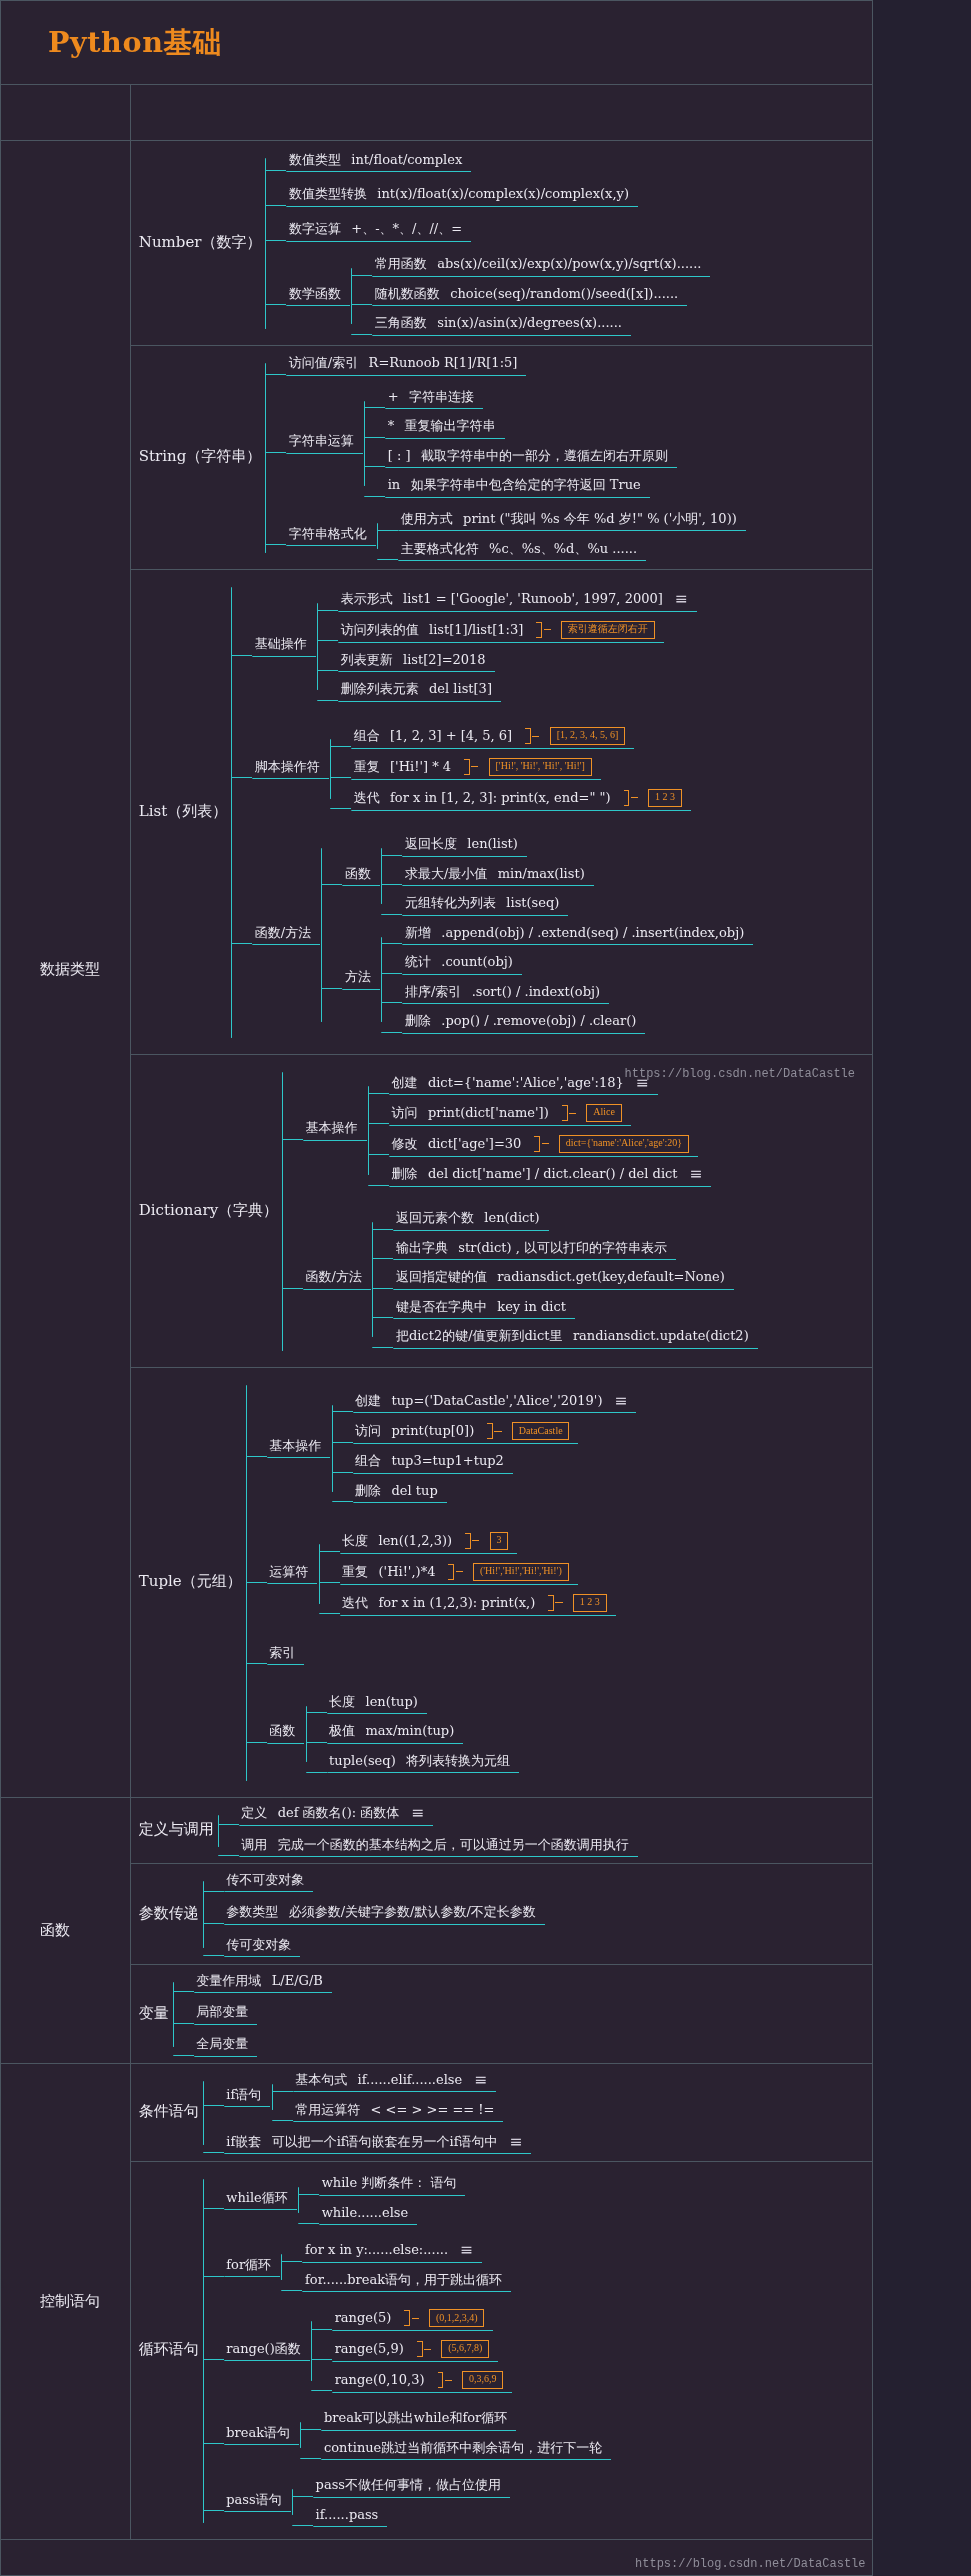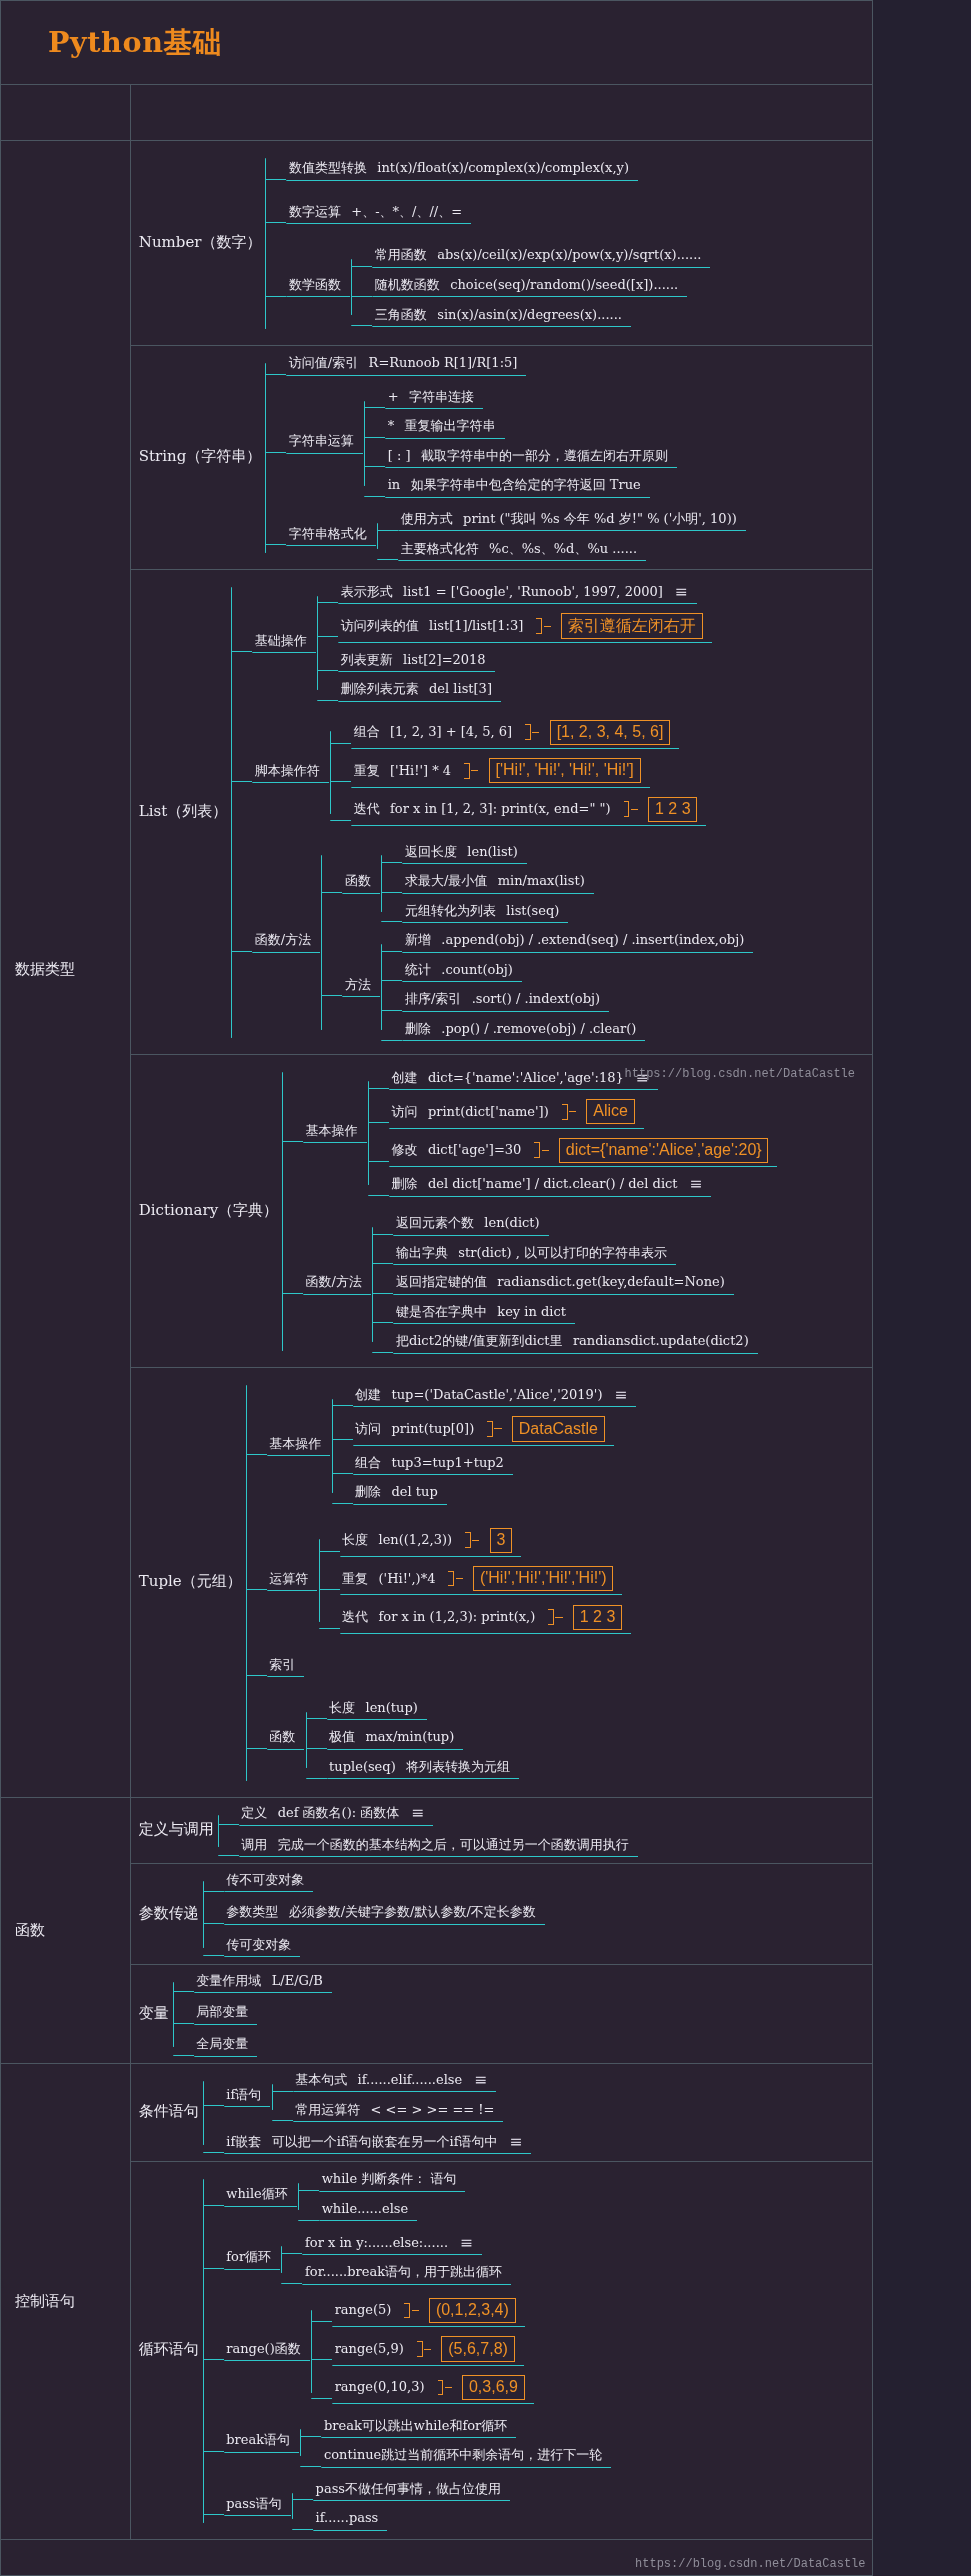--- a/index.html
+++ b/index.html
@@ -54,21 +54,21 @@
     display:flex;
     border-bottom:1.9px solid var(--line);
     flex:0 0 auto;
   }
   .cat-row:last-of-type{border-bottom:none;flex:1 0 auto;}
   .cat-cell{
     width:130px;
     border-right:1.9px solid var(--line);
     display:flex;
     align-items:center;
-    padding-left:14px;
+    padding-left:39px;
     flex:0 0 auto;
   }
   .cat-cell span{
     font-size:15px;
     color:var(--text);
     white-space:nowrap;
   }
   .content{
     flex:1;
     display:flex;
@@ -161,22 +161,22 @@
   .odash{
     display:inline-block;
     width:7.1px;
     border-top:1.3px solid var(--orange);
     margin-left:-9px;
   }
   .obox{
     border:1.3px solid var(--orange);
     color:var(--orange);
     padding:1.3px 5.8px 1.9px 5.8px;
-    font-size:16px;
-    font-family:Liberation Sans, sans-serif;
+    font-size:10px;
+    font-family:Liberation Serif, serif;
     background:transparent;
   }
   
   .wm{
     position:absolute;
     font-size:12px;
     color:var(--wm);
     font-family:Liberation Mono, monospace;
   }
   .wm-mid{top:1066px;right:17px;}
@@ -200,20 +200,26 @@
     <div class="cat-cell">
       <span>数据类型</span>
     </div>
     <div class="content" id="content-0">
         <div class="tblock" style="min-height: 204px;">
           <div class="node root">
             <div class="row">
               <span class="k">Number（数字）</span>
             </div>
             <div class="children">
+              <div class="node">
+                <div class="row">
+                  <span class="k">数值类型</span>
+                  <span class="v">int/float/complex</span>
+                </div>
+              </div>
               <div class="node">
                 <div class="row">
                   <span class="k">数值类型转换</span>
                   <span class="v">int(x)/float(x)/complex(x)/complex(x,y)</span>
                 </div>
               </div>
               <div class="node">
                 <div class="row">
                   <span class="k">数字运算</span>
                   <span class="v">+、-、*、/、//、=</span>

